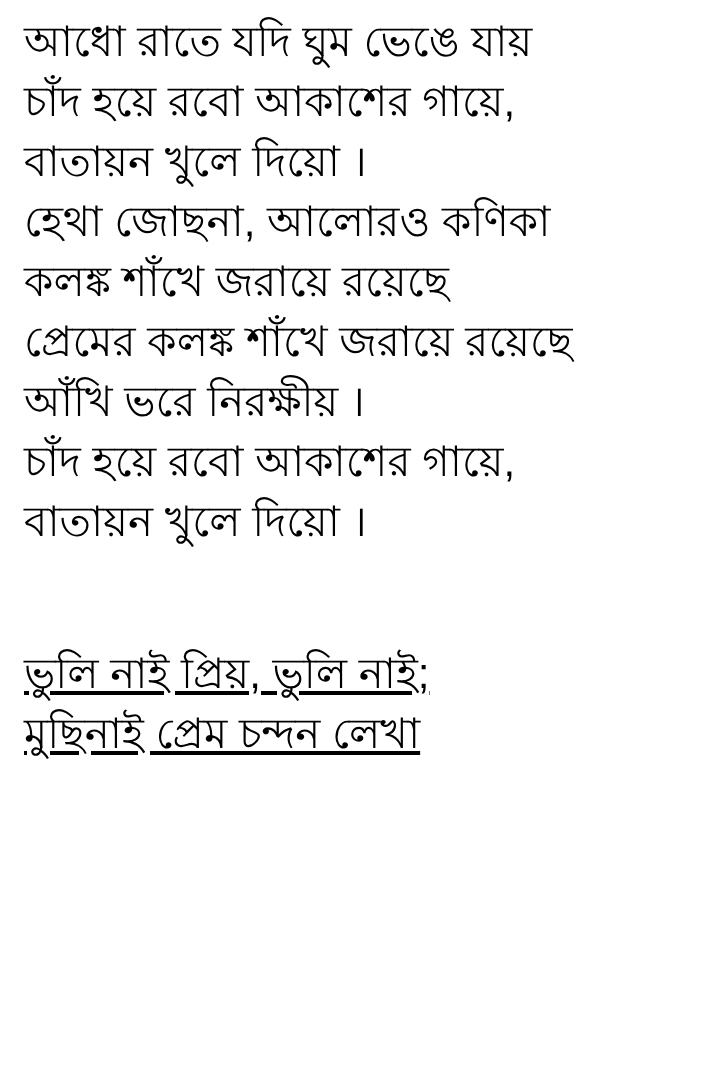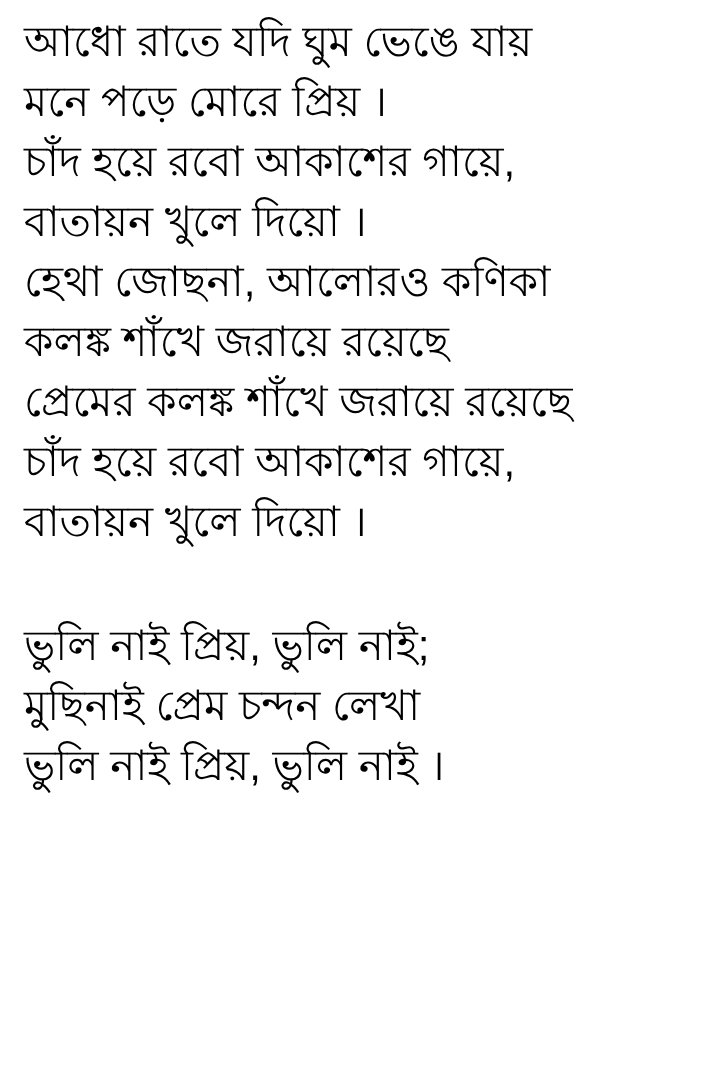--- a/index.html
+++ b/index.html
@@ -19,44 +19,44 @@
     padding: 12px 10px 0 24px;
     color: #000000;
     font-size: 42px;
     line-height: 60px;
     white-space: nowrap;
   }
   .stanza {
     margin: 0;
   }
   .stanza + .stanza {
-    margin-top: 64px; 
+    margin-top: 92px; 
+    text-decoration: underline;
   }
   .line {
     height: 60px;
   }
 </style>
 </head>
 <body>
 
 <div class="page">
   <div class="poem">
 
     <div class="stanza">
       <div class="line">আধো রাতে যদি ঘুম ভেঙে যায়</div>
-      <div class="line">মনে পড়ে মোরে প্রিয় ।</div>
       <div class="line">চাঁদ হয়ে রবো আকাশের গায়ে,</div>
       <div class="line">বাতায়ন খুলে দিয়ো ।</div>
       <div class="line">হেথা জোছনা, আলোরও কণিকা</div>
       <div class="line">কলঙ্ক শাঁখে জরায়ে রয়েছে</div>
       <div class="line">প্রেমের কলঙ্ক শাঁখে জরায়ে রয়েছে</div>
+      <div class="line">আঁখি ভরে নিরক্ষীয় ।</div>
       <div class="line">চাঁদ হয়ে রবো আকাশের গায়ে,</div>
       <div class="line">বাতায়ন খুলে দিয়ো ।</div>
     </div>
 
     <div class="stanza">
       <div class="line">ভুলি নাই প্রিয়, ভুলি নাই;</div>
       <div class="line">মুছিনাই প্রেম চন্দন লেখা</div>
-      <div class="line">ভুলি নাই প্রিয়, ভুলি নাই ।</div>
     </div>
 
   </div>
 </div>
 
 </body></html>

